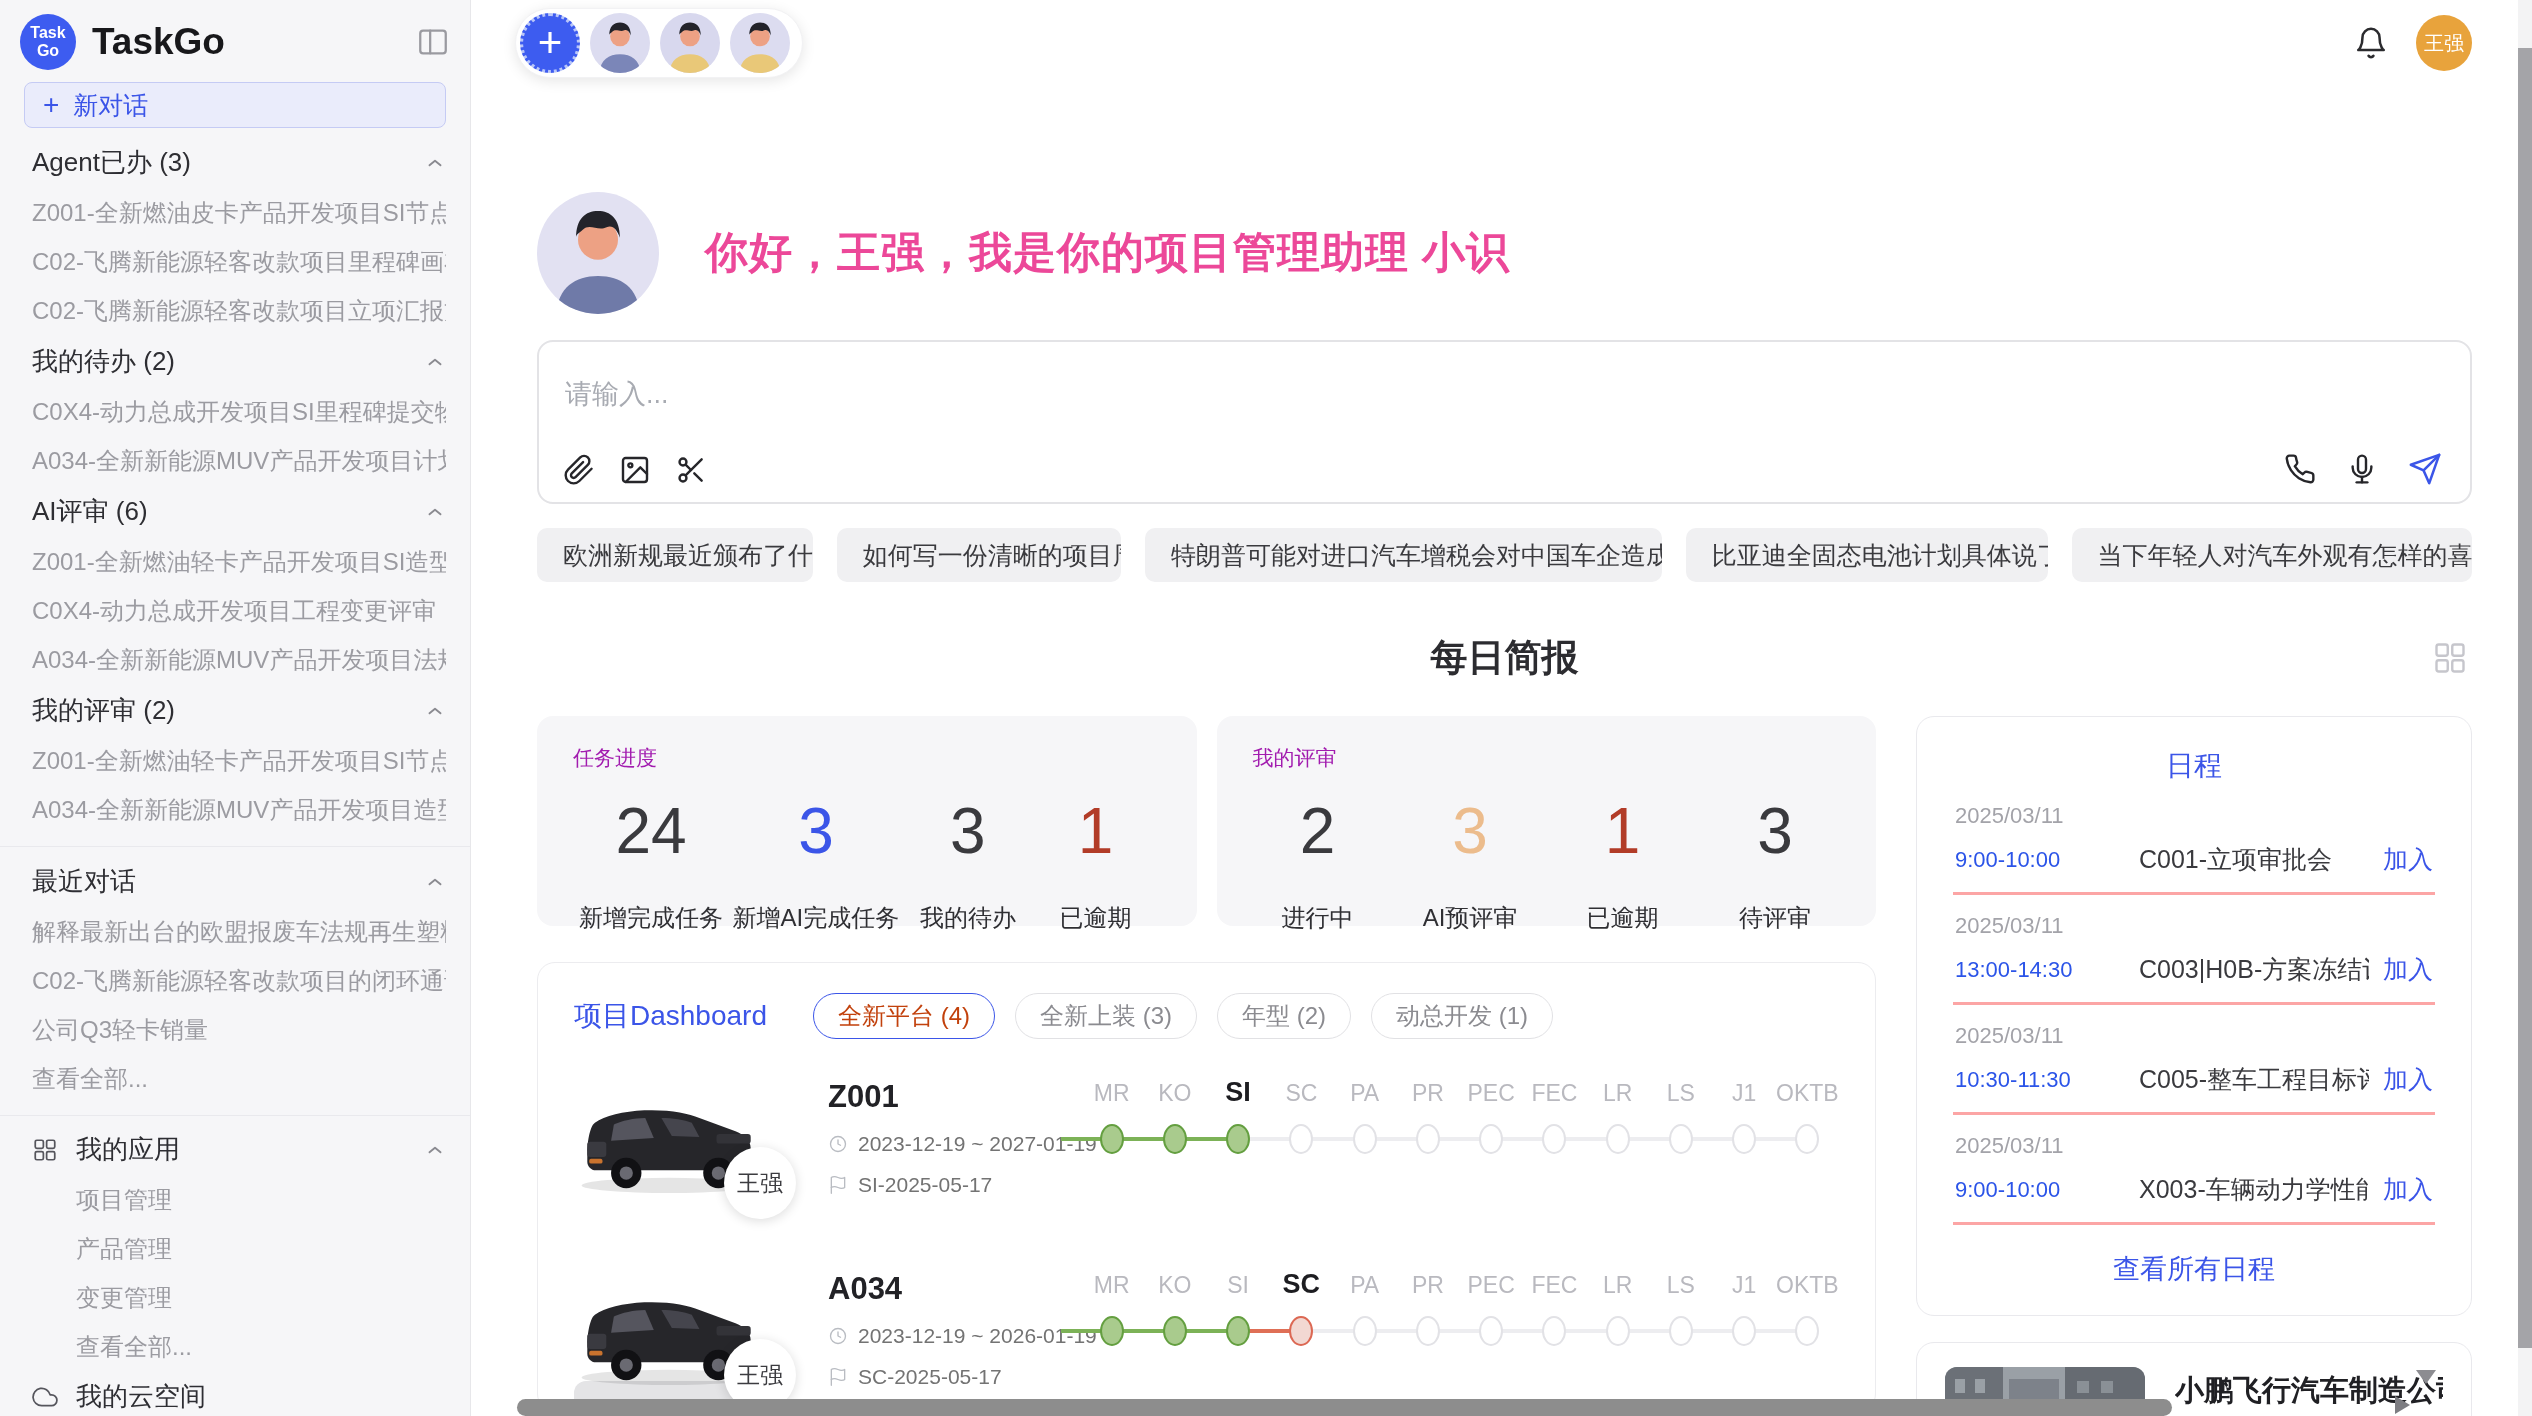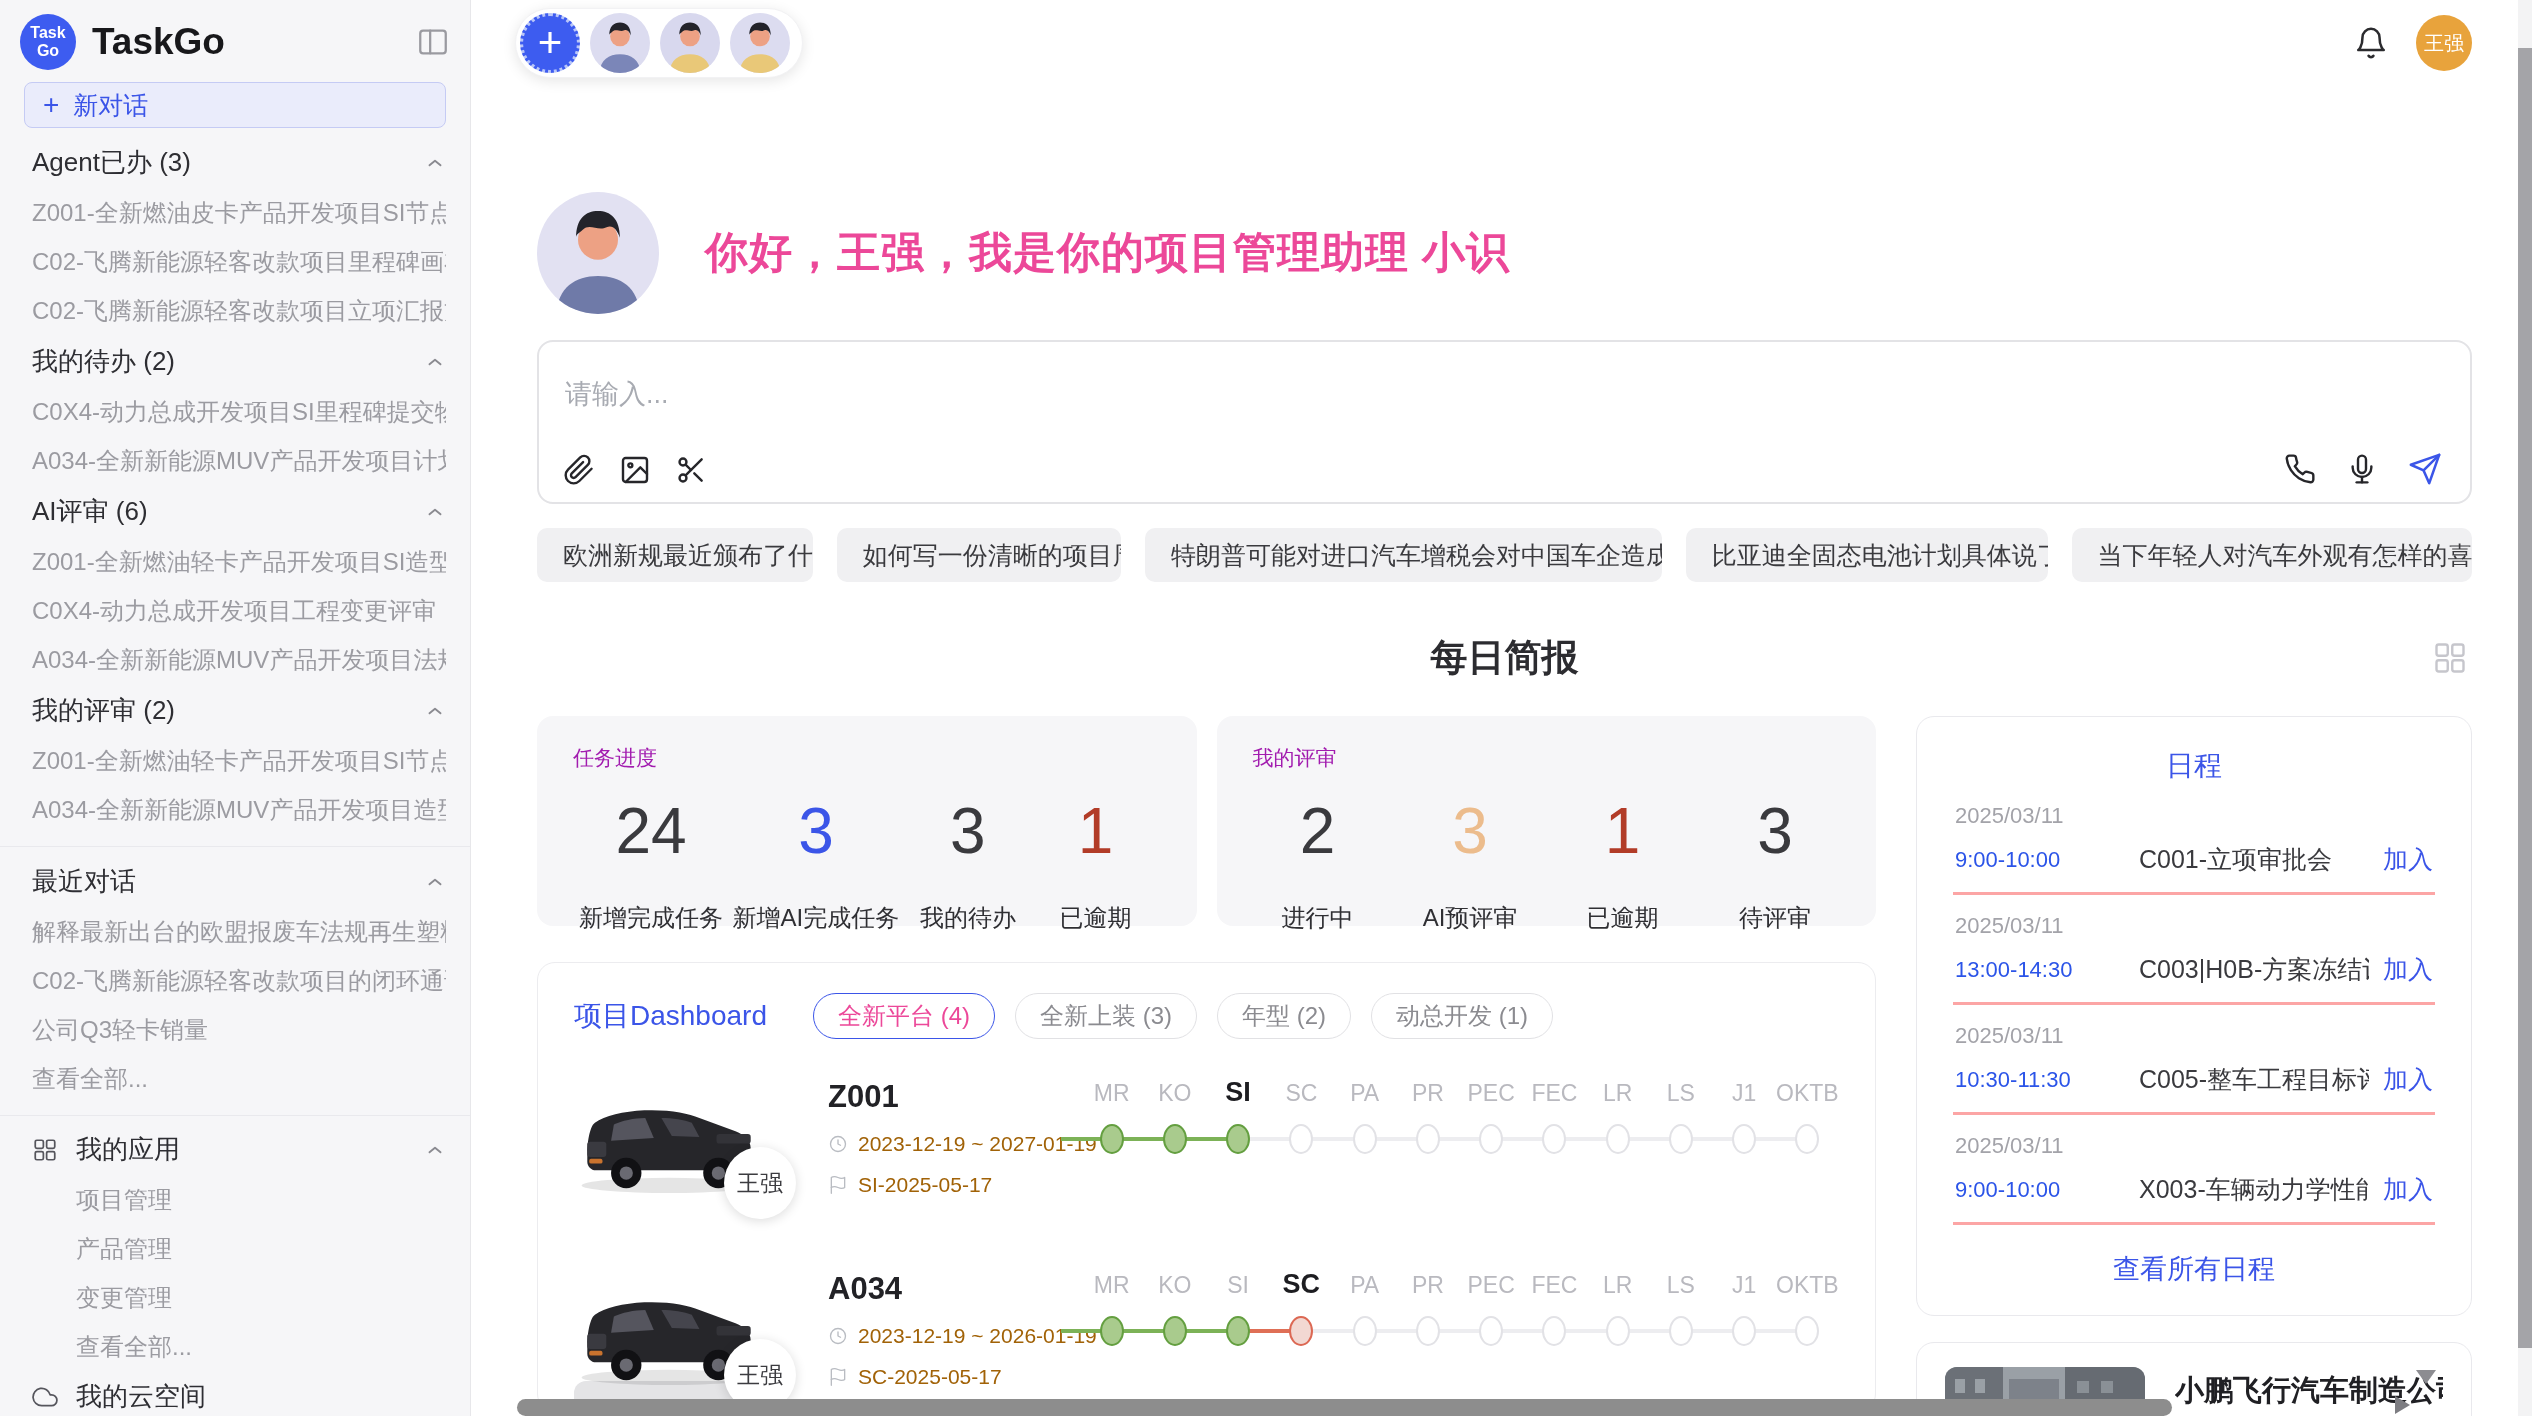--- a/index.html
+++ b/index.html
@@ -72,30 +72,30 @@
 .stat{text-align:center;min-width:118px}
 .stat .v{font-size:64px;font-weight:500}
 .stat .l{font-size:24px;color:#2f2f33;margin-top:34px;white-space:nowrap}
 
 .dash-card{margin-top:36px;background:#fff;border:1px solid #ececef;border-radius:18px;padding:30px 36px;height:450px;overflow:hidden}
 .dash-head{display:flex;align-items:center;gap:46px}
 .dash-title{font-size:28px;color:#3b55e8}
 .dash-tabs{display:flex;gap:20px}
 .tab{height:46px;line-height:43px;padding:0 24px;border:1px solid #e1e1e4;border-radius:23px;font-size:24px;
   color:#8b8b90;background:#fff;cursor:pointer;white-space:nowrap}
-.tab.active{border-color:#3b55e8;color:#ec4899}
+.tab.active{border-color:#3b55e8;color:#c2410c}
 .proj-row{display:flex;align-items:flex-start;margin-top:36px}
 .proj-row + .proj-row{margin-top:62px}
 .truck-wrap{width:190px;height:130px;position:relative;flex:none}
 .truck-wrap svg{width:190px;height:122px}
 .owner-badge{position:absolute;right:-32px;bottom:-14px;width:72px;height:72px;border-radius:50%;background:#fff;
   box-shadow:0 2px 12px rgba(0,0,0,.14);display:flex;align-items:center;justify-content:center;font-size:23px;color:#3c3c40}
 .proj-info{width:252px;margin-left:64px;flex:none;padding-top:4px}
 .proj-code{font-size:31px;font-weight:bold;color:#222226}
-.proj-meta{display:flex;align-items:center;gap:10px;margin-top:17px;font-size:21px;color:#a16207;white-space:nowrap}
+.proj-meta{display:flex;align-items:center;gap:10px;margin-top:17px;font-size:21px;color:#737373;white-space:nowrap}
 .proj-meta .icon{color:#b9bcc2}
 .track{flex:1;min-width:0;padding-top:2px}
 .mlabels{display:flex;align-items:baseline;height:36px}
 .mlabel{flex:1;text-align:center;font-size:23px;color:#b9b9bf}
 .mlabel.active{color:#1d1d21;font-weight:bold;font-size:27px}
 .mnodes{position:relative;height:36px;margin-top:8px}
 .seg{position:absolute;top:16px;height:4px}
 .node{position:absolute;top:3px;width:24px;height:30px;border-radius:50%;transform:translateX(-50%);
   background:#fff;border:2px solid #e2e2e6}
 .node.done{background:#a9cb8d;border-color:#649f40}

